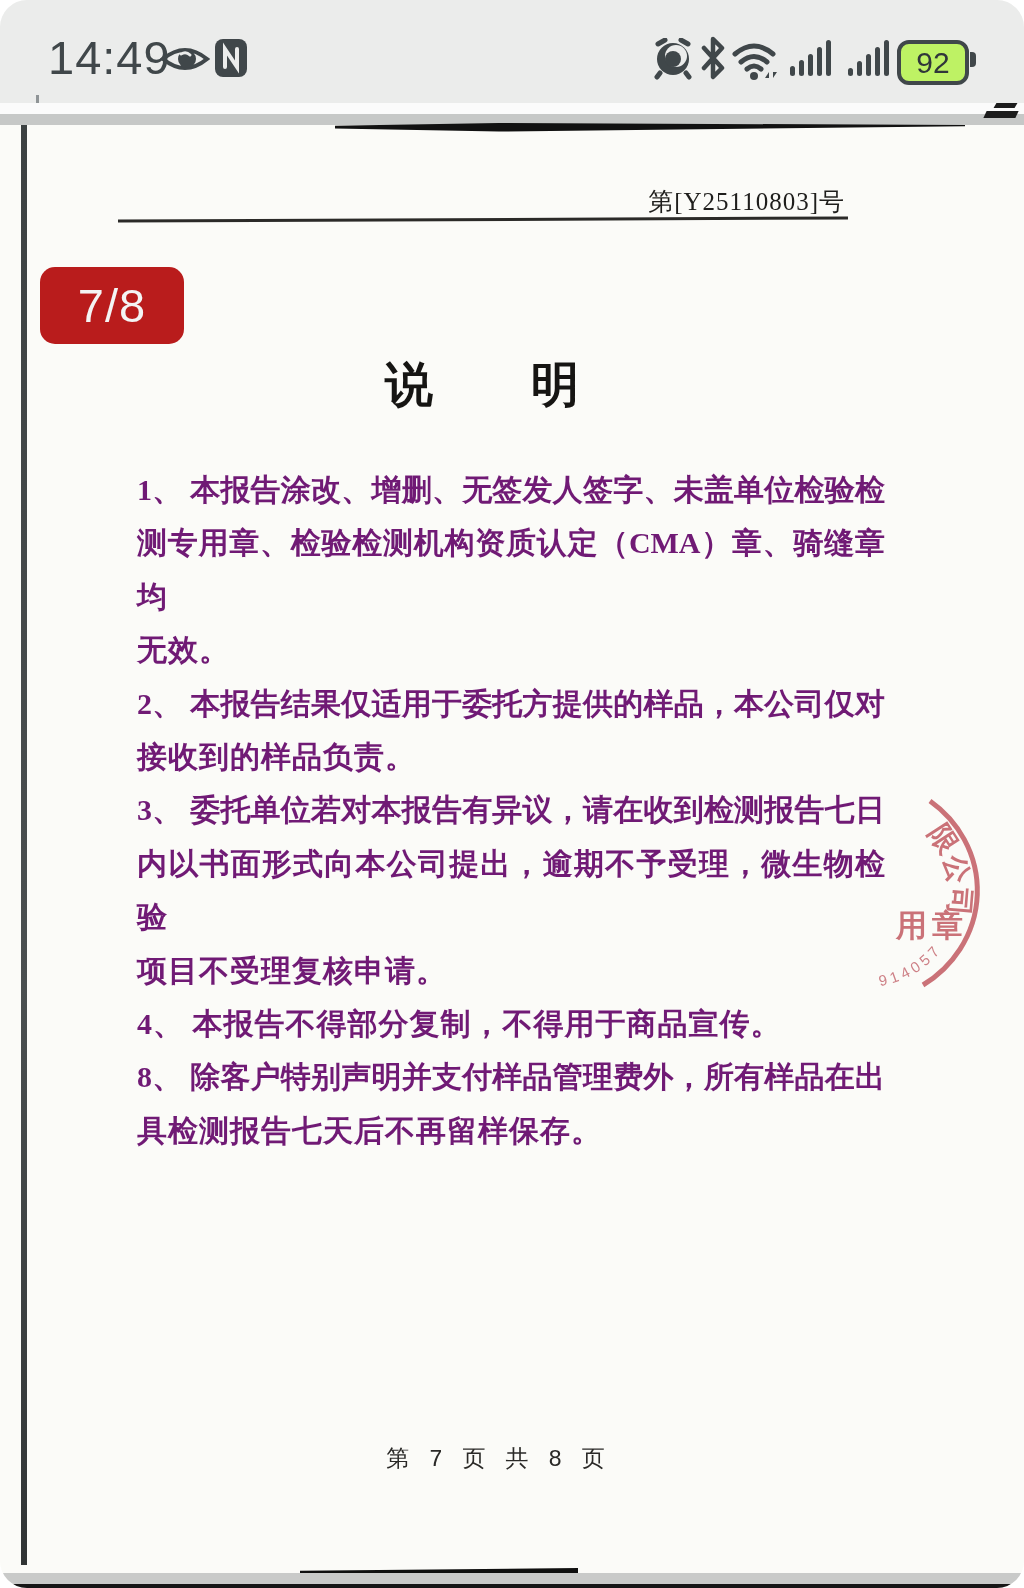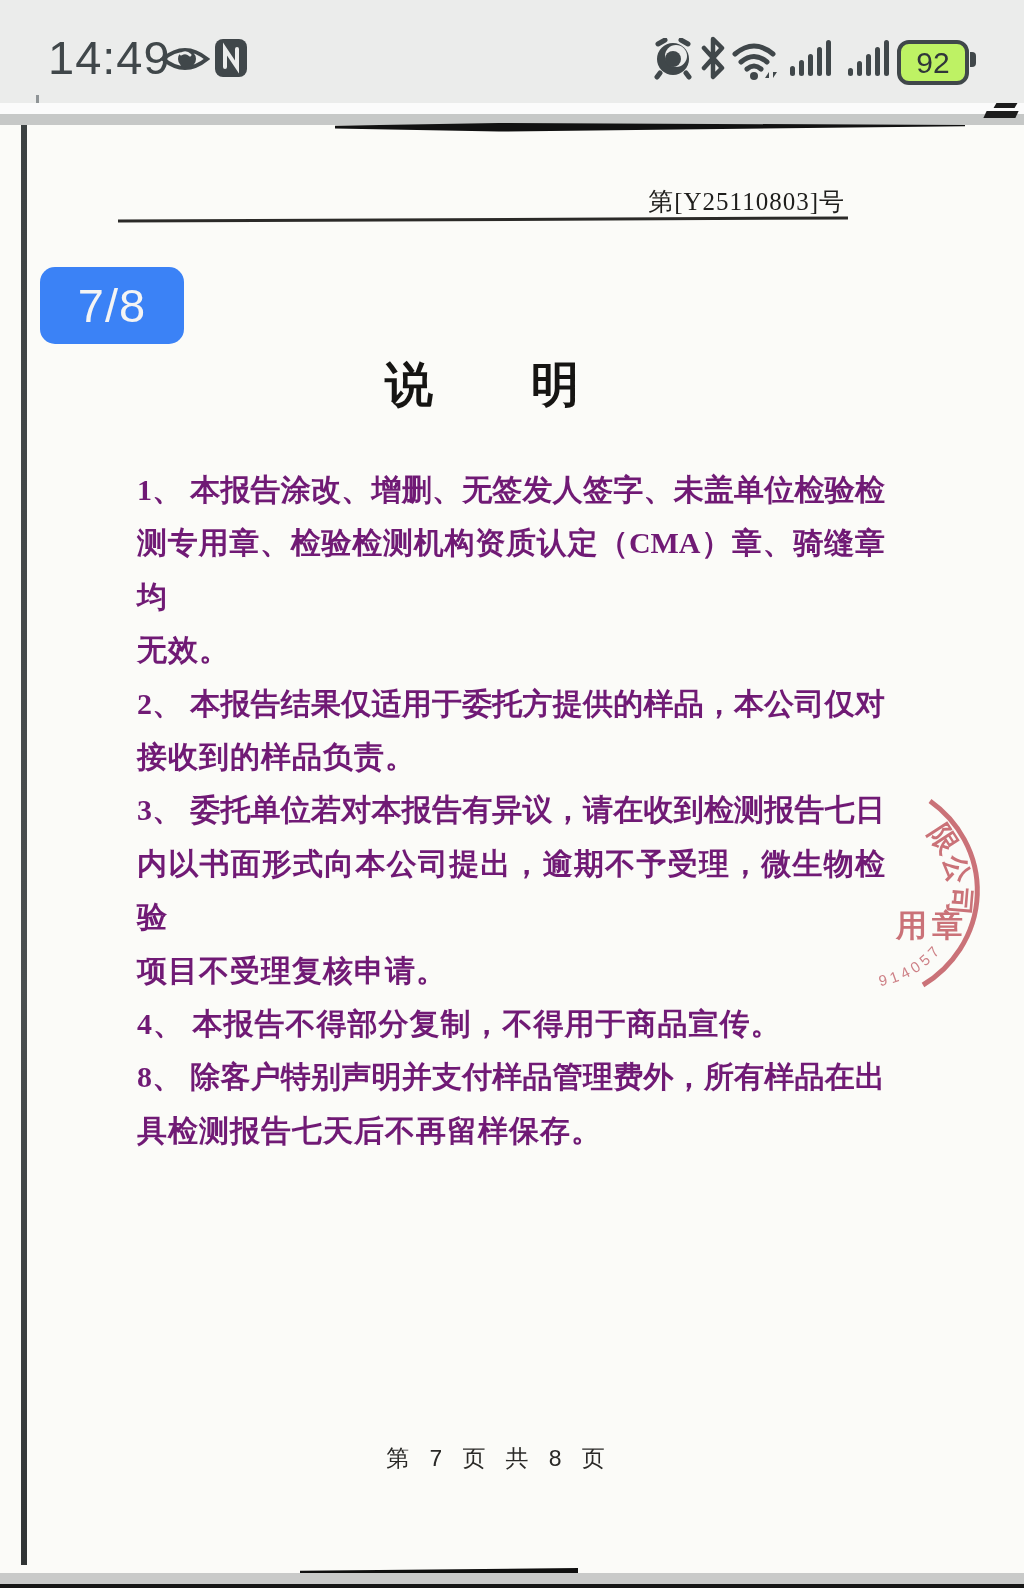--- a/index.html
+++ b/index.html
@@ -1,17 +1,17 @@
 <!DOCTYPE html>
 <html><head>
 <meta charset="utf-8">
 <style>
   html,body{margin:0;padding:0;background:#ffffff;}
   .screen{position:relative;width:1024px;height:1588px;overflow:hidden;
-          font-family:"Liberation Sans",sans-serif;background:#fdfdfc;}
+          font-family:"Liberation Sans",sans-serif;background:#fdfdfc;border-radius:27px;}
 
   
   .statusbar{position:absolute;left:0;top:0;width:1024px;height:103px;background:#ebeceb;}
   .sb-time{position:absolute;left:48px;top:30px;font-size:47px;font-weight:500;
            color:#40474a;letter-spacing:1px;}
   .sb-icon{position:absolute;display:block;}
   .sb-tick{position:absolute;left:36px;top:95px;width:3px;height:15px;background:#8f9496;}
   .battery{position:absolute;left:897px;top:40px;width:64px;height:37px;
            border:4px solid #40474a;border-radius:12px;background:#bef264;
            display:flex;align-items:center;justify-content:center;}
@@ -38,21 +38,21 @@
   .bottom-edge-seg{position:absolute;left:300px;top:1443px;width:278px;height:7px;background:#101010;
                    clip-path:polygon(0 38%,100% 0,100% 100%,0 72%);}
 
   
   .doc-number{position:absolute;right:179px;top:60px;font-size:25px;color:#1f1e1c;
               font-family:"Liberation Serif","DejaVu Serif",serif;letter-spacing:1px;}
   .header-rule{position:absolute;left:118px;top:93px;width:730px;height:3px;background:#2b2a28;
                transform:rotate(-0.25deg);}
 
   .page-badge{position:absolute;left:40px;top:142px;width:144px;height:77px;border-radius:15px;
-              background:#3b82f6;display:flex;align-items:center;justify-content:center;}
+              background:#b91c1c;display:flex;align-items:center;justify-content:center;}
   .page-badge span{color:#f4f4f4;font-size:47px;font-weight:400;letter-spacing:1px;}
 
   .doc-title{position:absolute;left:82px;top:228px;width:800px;display:flex;
              justify-content:center;column-gap:98px;
              font-family:"Liberation Serif","DejaVu Serif",serif;
              font-size:48px;font-weight:700;color:#161513;}
 
   .notes{position:absolute;left:137px;top:338px;width:748px;
          font-family:"Liberation Serif","DejaVu Serif",serif;
          font-size:30px;font-weight:600;color:#701a75;}

